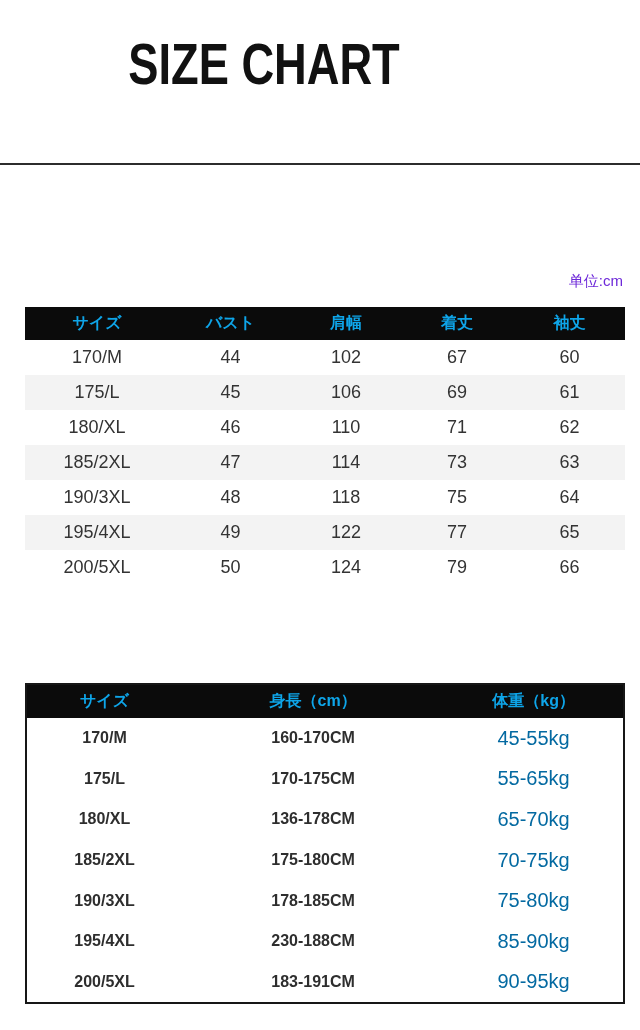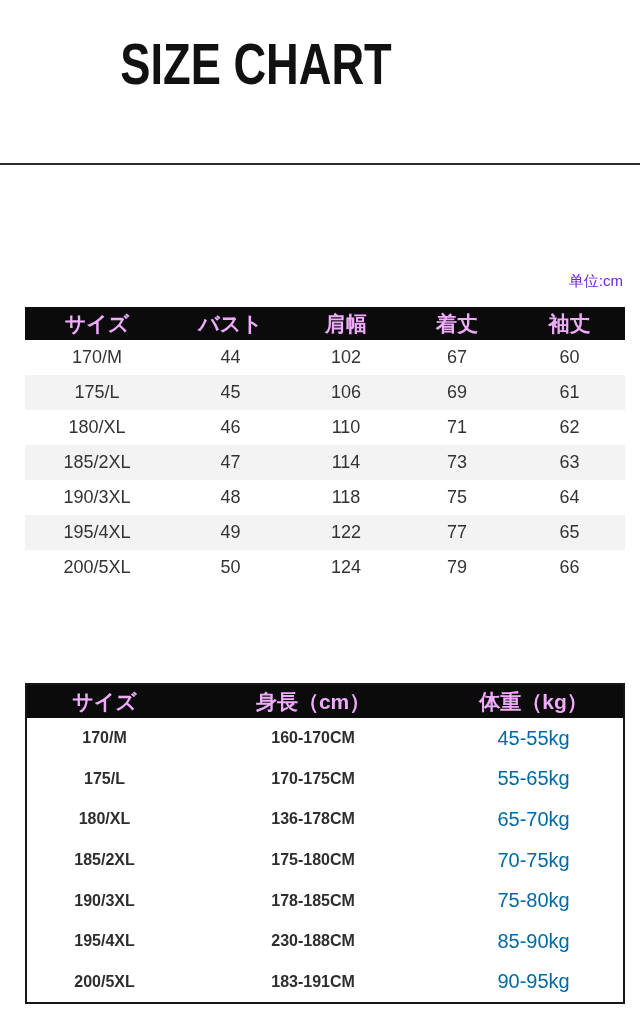--- a/index.html
+++ b/index.html
@@ -1,19 +1,19 @@
 <!DOCTYPE html>
 <html><head>
 <meta charset="utf-8">
 <style>
   * { margin: 0; padding: 0; box-sizing: border-box; }
   html, body { width: 640px; height: 1030px; background: #ffffff; overflow: hidden; }
   body { font-family: "Liberation Sans", sans-serif; position: relative; color: #303030; }
 
-  .title-wrap { position: absolute; top: 30px; left: 0; width: 512px; text-align: center; }
+  .title-wrap { position: absolute; top: 30px; left: 8px; width: 512px; text-align: center; }
   .title {
     display: inline-block;
     font-size: 58px;
     font-weight: 700;
     color: #111111;
     letter-spacing: 0px;
     transform: scaleX(0.78);
     transform-origin: 50% 50%;
     white-space: nowrap;
   }
@@ -24,21 +24,21 @@
 
   .tbl { position: absolute; left: 25px; width: 600px; }
   .tbl1 { top: 307px; }
   .tbl2 { top: 683px; border: 2px solid #161616; }
 
   .grid-row { display: grid; width: 100%; }
   .t1 { grid-template-columns: 24% 20.5% 18% 19% 18.5%; }
   .t2 { grid-template-columns: 26% 44% 30%; }
 
   .hdr { background: #0b0b0b; height: 33px; }
-  .hdr .cell { color: #f0abfc; font-weight: 700; font-size: 21px; }
+  .hdr .cell { color: #0ea5e9; font-weight: 700; font-size: 16px; }
 
   .cell {
     display: flex; align-items: center; justify-content: center;
     white-space: nowrap;
   }
 
   .tbl1 .body-row { height: 35px; font-size: 18px; color: #333333; }
   .tbl1 .body-row:nth-child(even) { background: #f3f3f3; }
 
   .tbl2 .body-row { height: 40.6px; background: #ffffff; }

